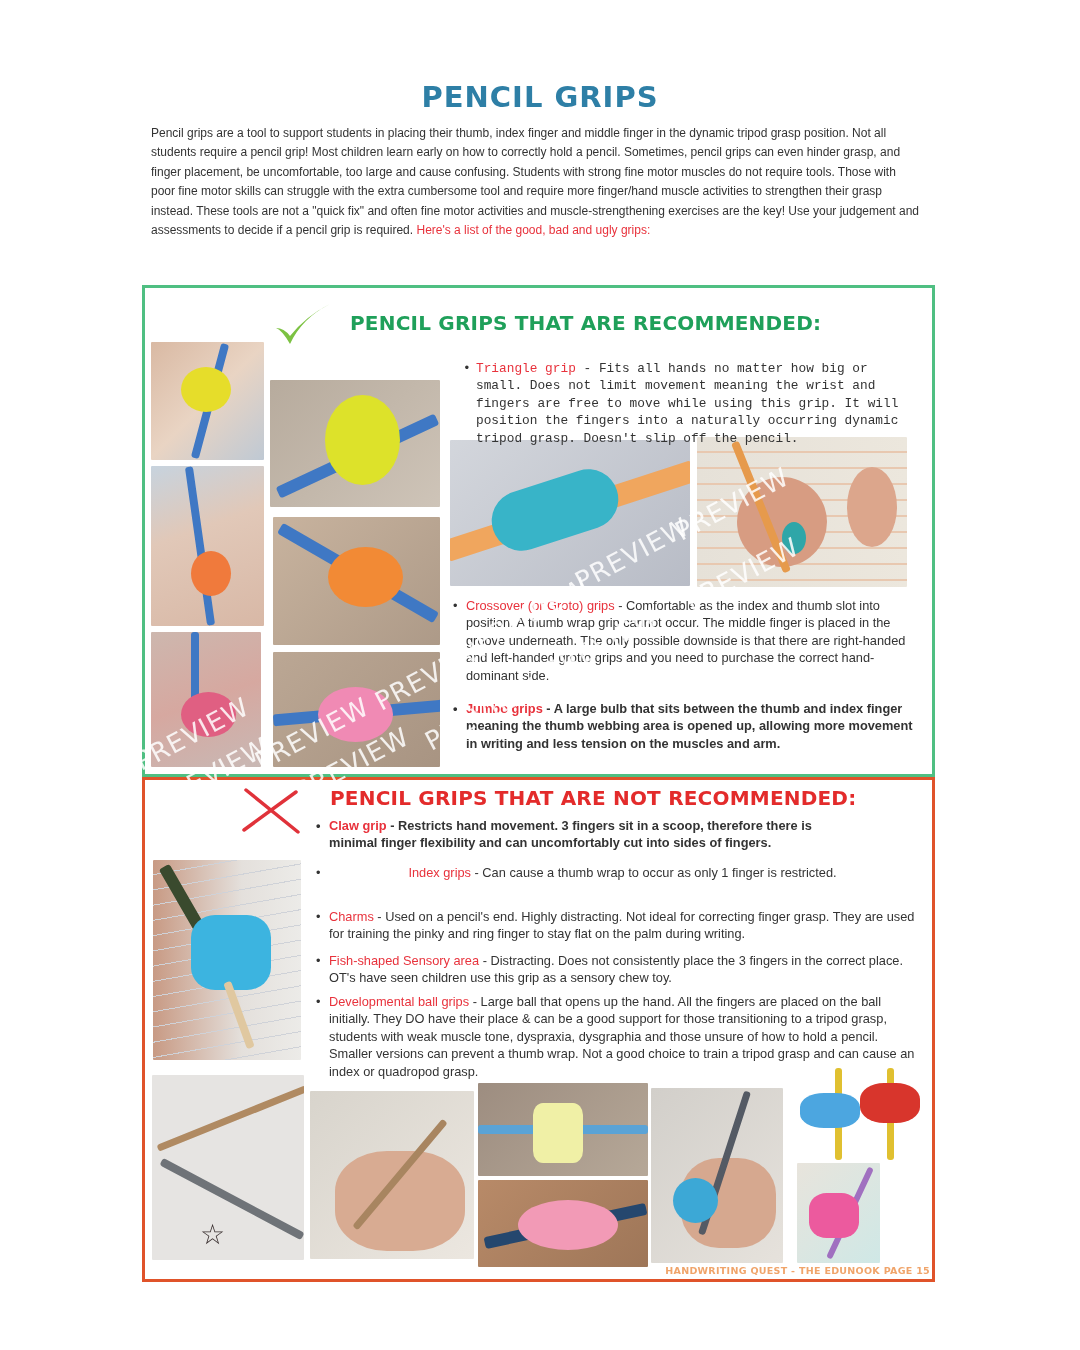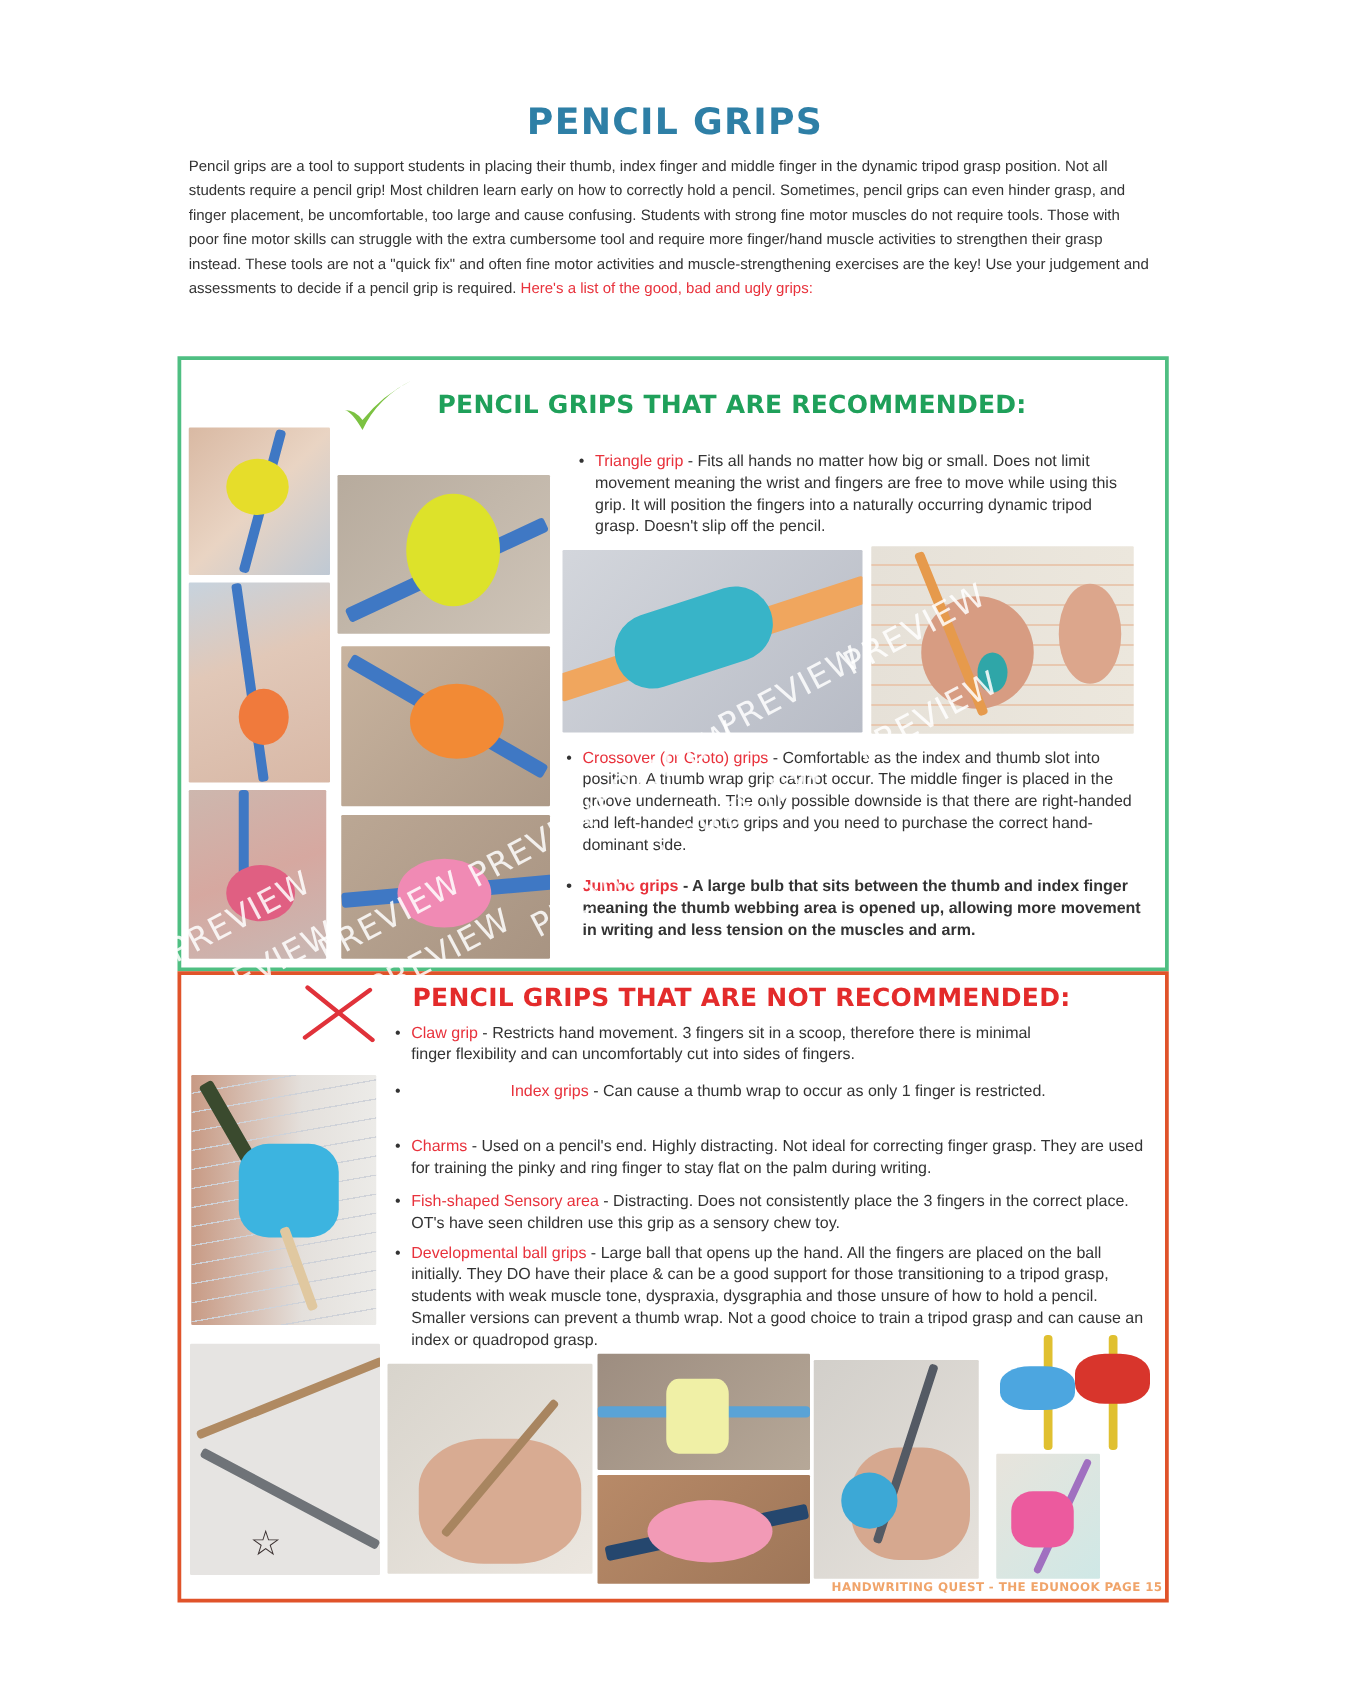--- a/index.html
+++ b/index.html
@@ -101,33 +101,33 @@
   <div class="blob" style="left:40px;top:40px;width:130px;height:60px;border-radius:30px;background:#38b4c8;transform:rotate(-18deg);"></div>
 </div>
 <div class="photo" style="left:697px;top:437px;width:210px;height:150px;background:linear-gradient(90deg,#e6e1d8,#ece7dd);">
   <div style="position:absolute;left:0;top:0;width:100%;height:100%;background:repeating-linear-gradient(180deg,transparent 0 14px,#e8c8b0 14px 16px);"></div>
   <div class="blob" style="left:40px;top:40px;width:90px;height:90px;background:#d79c82;"></div>
   <div class="blob" style="left:150px;top:30px;width:50px;height:80px;background:#dca68c;"></div>
   <div class="pencil" style="left:60px;top:0;width:8px;height:140px;background:#e69a4c;transform:rotate(-22deg);"></div>
   <div class="blob" style="left:85px;top:85px;width:24px;height:32px;background:#2fa6a8;"></div>
 </div>
 
-<div class="bullet" style="left:463px;top:360px;width:445px;"><span class="term">Triangle grip</span><span> - Fits all hands no matter how big or small. Does not limit movement meaning the wrist and fingers are free to move while using this grip. It will position the fingers into a naturally occurring dynamic tripod grasp. Doesn't slip off the pencil.</span></div>
+<div class="bullet" style="left:463px;top:360px;width:445px;font-family:Liberation Mono, monospace;"><span class="term">Triangle grip</span><span> - Fits all hands no matter how big or small. Does not limit movement meaning the wrist and fingers are free to move while using this grip. It will position the fingers into a naturally occurring dynamic tripod grasp. Doesn't slip off the pencil.</span></div>
 <div class="bullet" style="left:453px;top:597px;width:460px;"><span class="term">Crossover (or Groto) grips</span><span> - Comfortable as the index and thumb slot into position. A thumb wrap grip cannot occur. The middle finger is placed in the groove underneath. The only possible downside is that there are right-handed and left-handed grotto grips and you need to purchase the correct hand-dominant side.</span></div>
 <div class="bullet" style="left:453px;top:700px;width:460px;font-weight:bold;"><span class="term">Jumbo grips</span><span> - A large bulb that sits between the thumb and index finger meaning the thumb webbing area is opened up, allowing more movement in writing and less tension on the muscles and arm.</span></div>
 
 <div class="box orange"></div>
 
 <svg class="x-icon" viewBox="0 0 62 46">
   <path d="M6 2 L58 44" stroke="#e0323a" stroke-width="3.5" stroke-linecap="round"></path>
   <path d="M56 4 L4 42" stroke="#e0323a" stroke-width="3.5" stroke-linecap="round"></path>
 </svg>
 <div class="heading red">PENCIL GRIPS THAT ARE NOT RECOMMENDED:</div>
 
-<div class="bullet" style="left:316px;top:817px;width:520px;"><span class="term">Claw grip</span><span> - Restricts hand movement. 3 fingers sit in a scoop, therefore there is minimal finger flexibility and can uncomfortably cut into sides of fingers.</span></div>
+<div class="bullet" style="left:316px;top:817px;width:520px;font-weight:bold;"><span class="term">Claw grip</span><span> - Restricts hand movement. 3 fingers sit in a scoop, therefore there is minimal finger flexibility and can uncomfortably cut into sides of fingers.</span></div>
 <div class="bullet" style="left:316px;top:864px;width:600px;text-align:center;"><span class="term">Index grips</span><span> - Can cause a thumb wrap to occur as only 1 finger is restricted.</span></div>
 <div class="bullet" style="left:316px;top:908px;width:605px;"><span class="term">Charms</span><span> - Used on a pencil's end. Highly distracting. Not ideal for correcting finger grasp. They are used for training the pinky and ring finger to stay flat on the palm during writing.</span></div>
 <div class="bullet" style="left:316px;top:952px;width:605px;"><span class="term">Fish-shaped Sensory area</span><span> - Distracting. Does not consistently place the 3 fingers in the correct place. OT's have seen children use this grip as a sensory chew toy.</span></div>
 <div class="bullet" style="left:316px;top:993px;width:605px;"><span class="term">Developmental ball grips</span><span> - Large ball that opens up the hand. All the fingers are placed on the ball initially. They DO have their place &amp; can be a good support for those transitioning to a tripod grasp, students with weak muscle tone, dyspraxia, dysgraphia and those unsure of how to hold a pencil. Smaller versions can prevent a thumb wrap. Not a good choice to train a tripod grasp and can cause an index or quadropod grasp.</span></div>
 
 <div class="photo" style="left:153px;top:860px;width:148px;height:200px;background:linear-gradient(90deg,#c89a84,#e4e0dc 60%,#ecebe8);">
   <div style="position:absolute;left:0;top:0;width:100%;height:100%;background:repeating-linear-gradient(170deg,transparent 0 14px,#cfd2d8 14px 15px);"></div>
   <div class="pencil" style="left:30px;top:0;width:12px;height:100px;background:#3a4a2e;transform:rotate(-30deg);"></div>
   <div class="blob" style="left:38px;top:55px;width:80px;height:75px;border-radius:30%;background:#3cb4e0;"></div>
   <div class="pencil" style="left:82px;top:120px;width:8px;height:70px;background:#e0c8a0;transform:rotate(-20deg);"></div>

